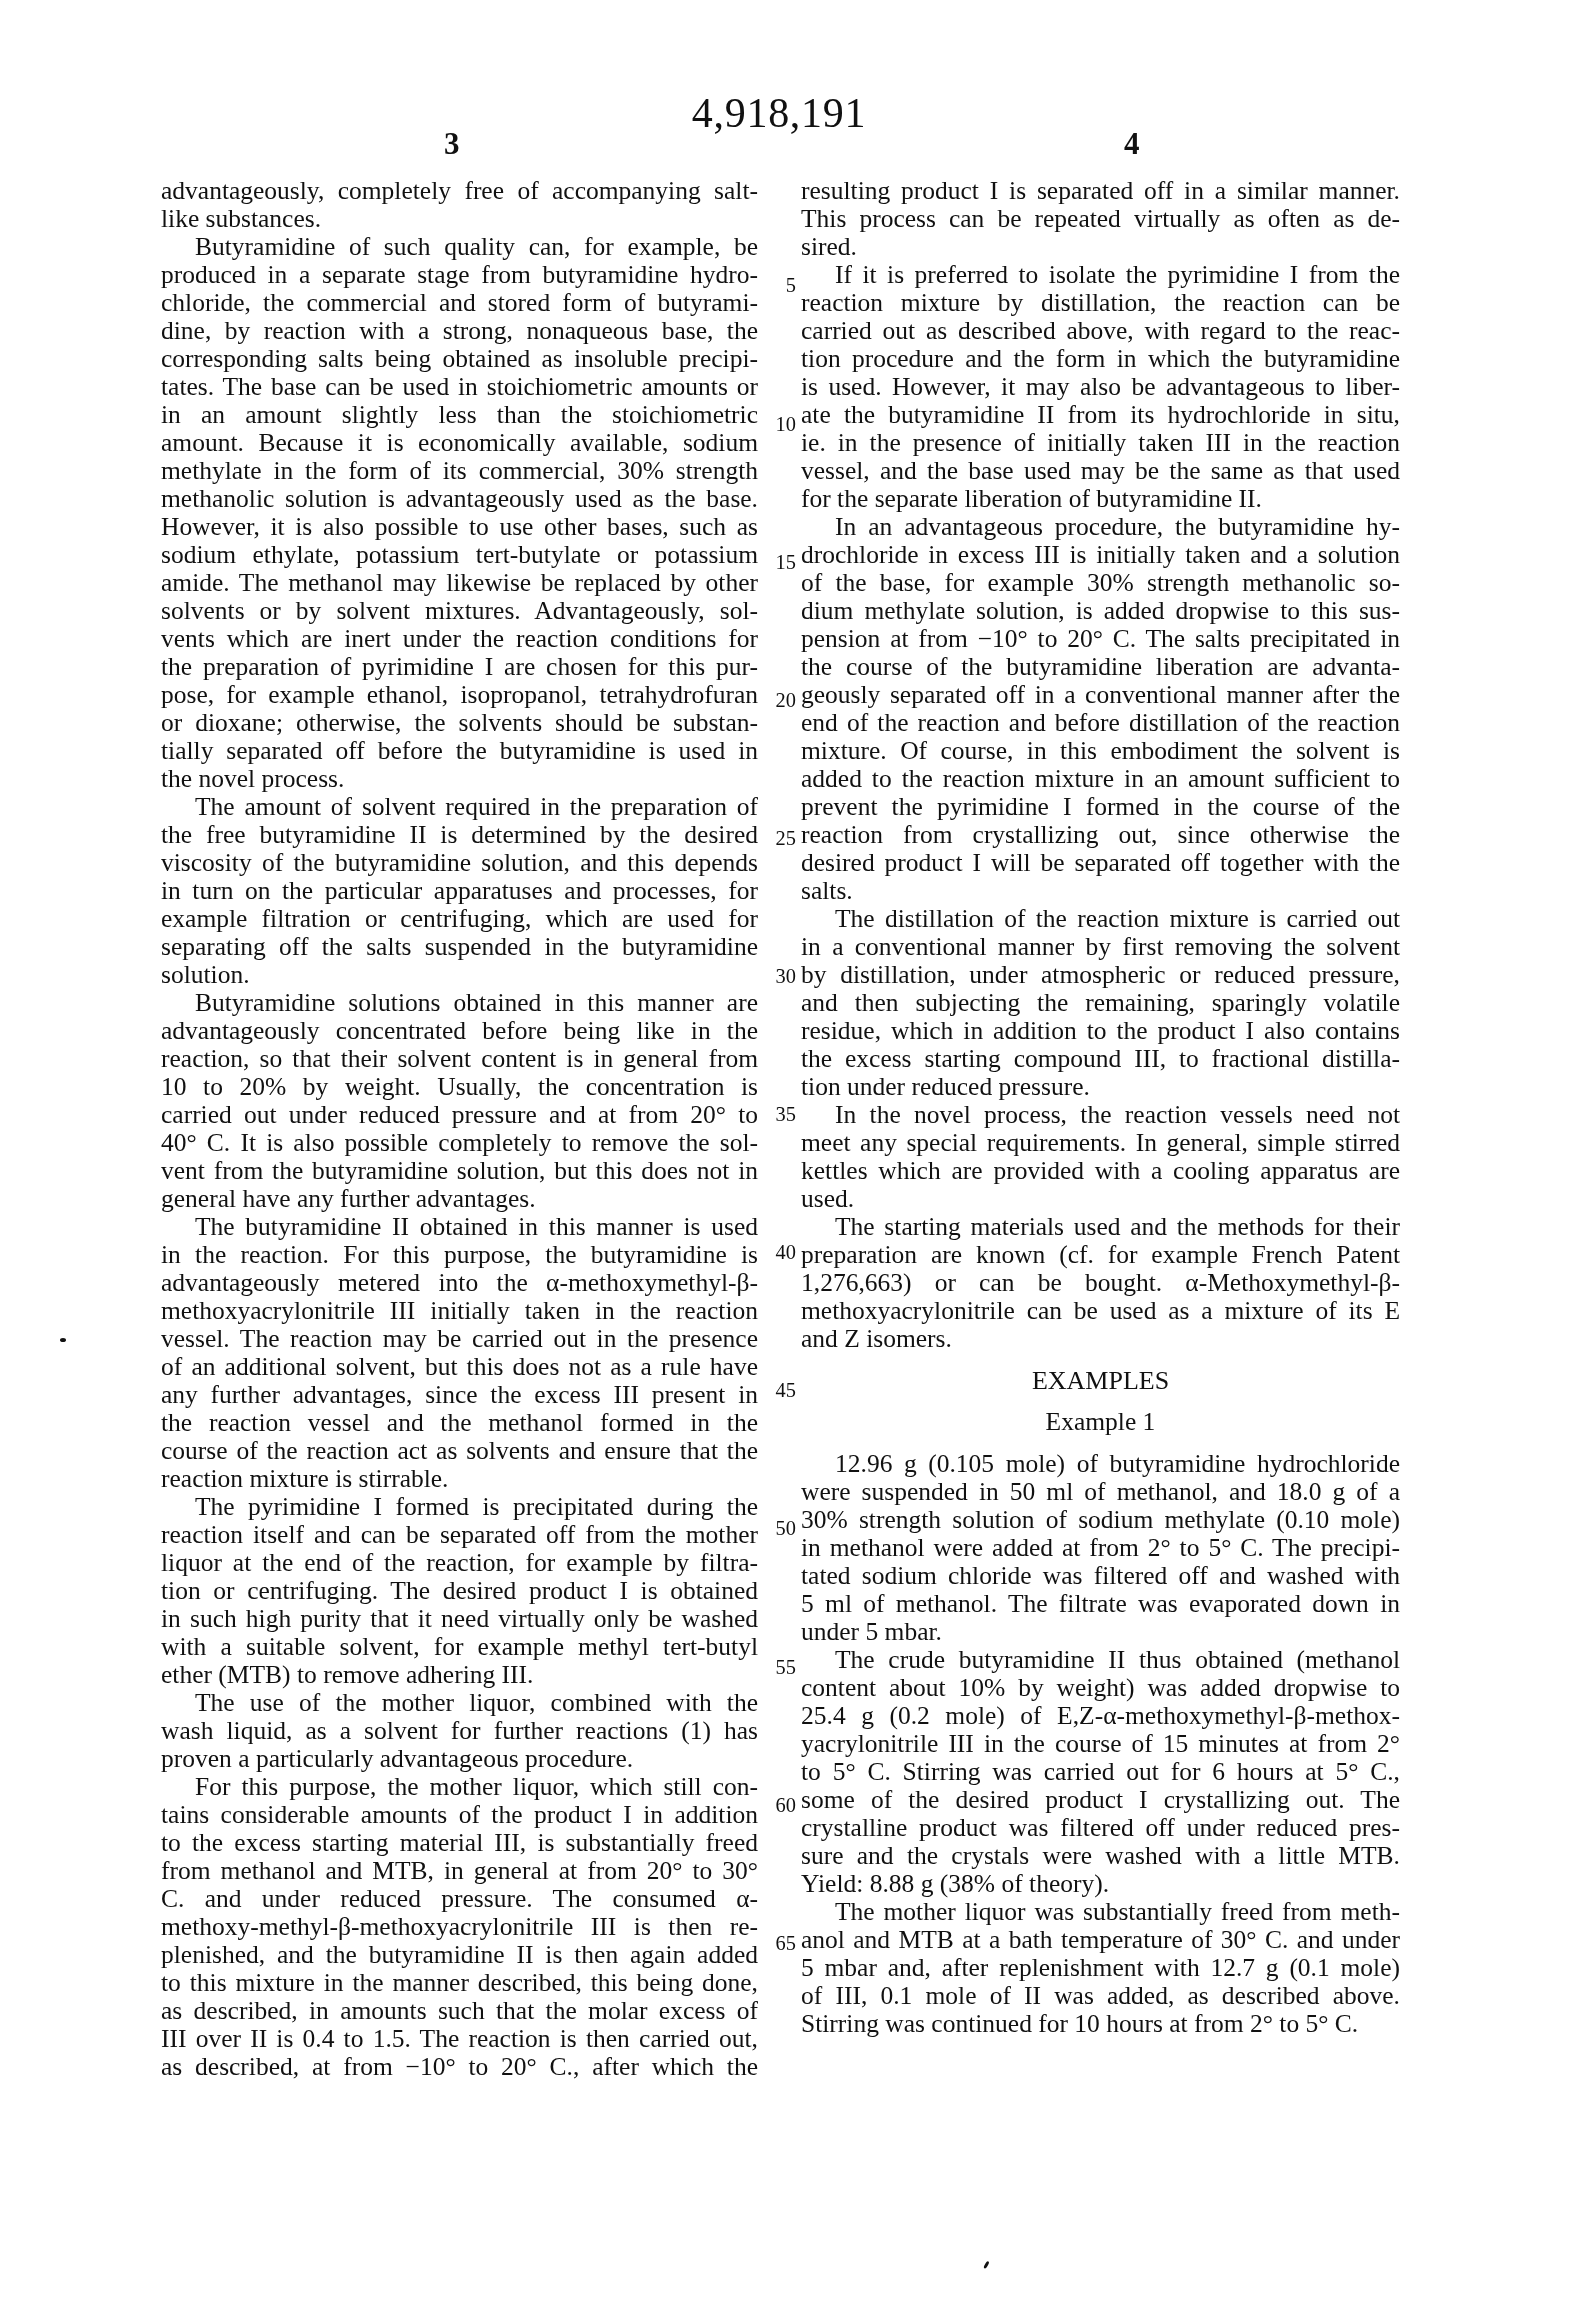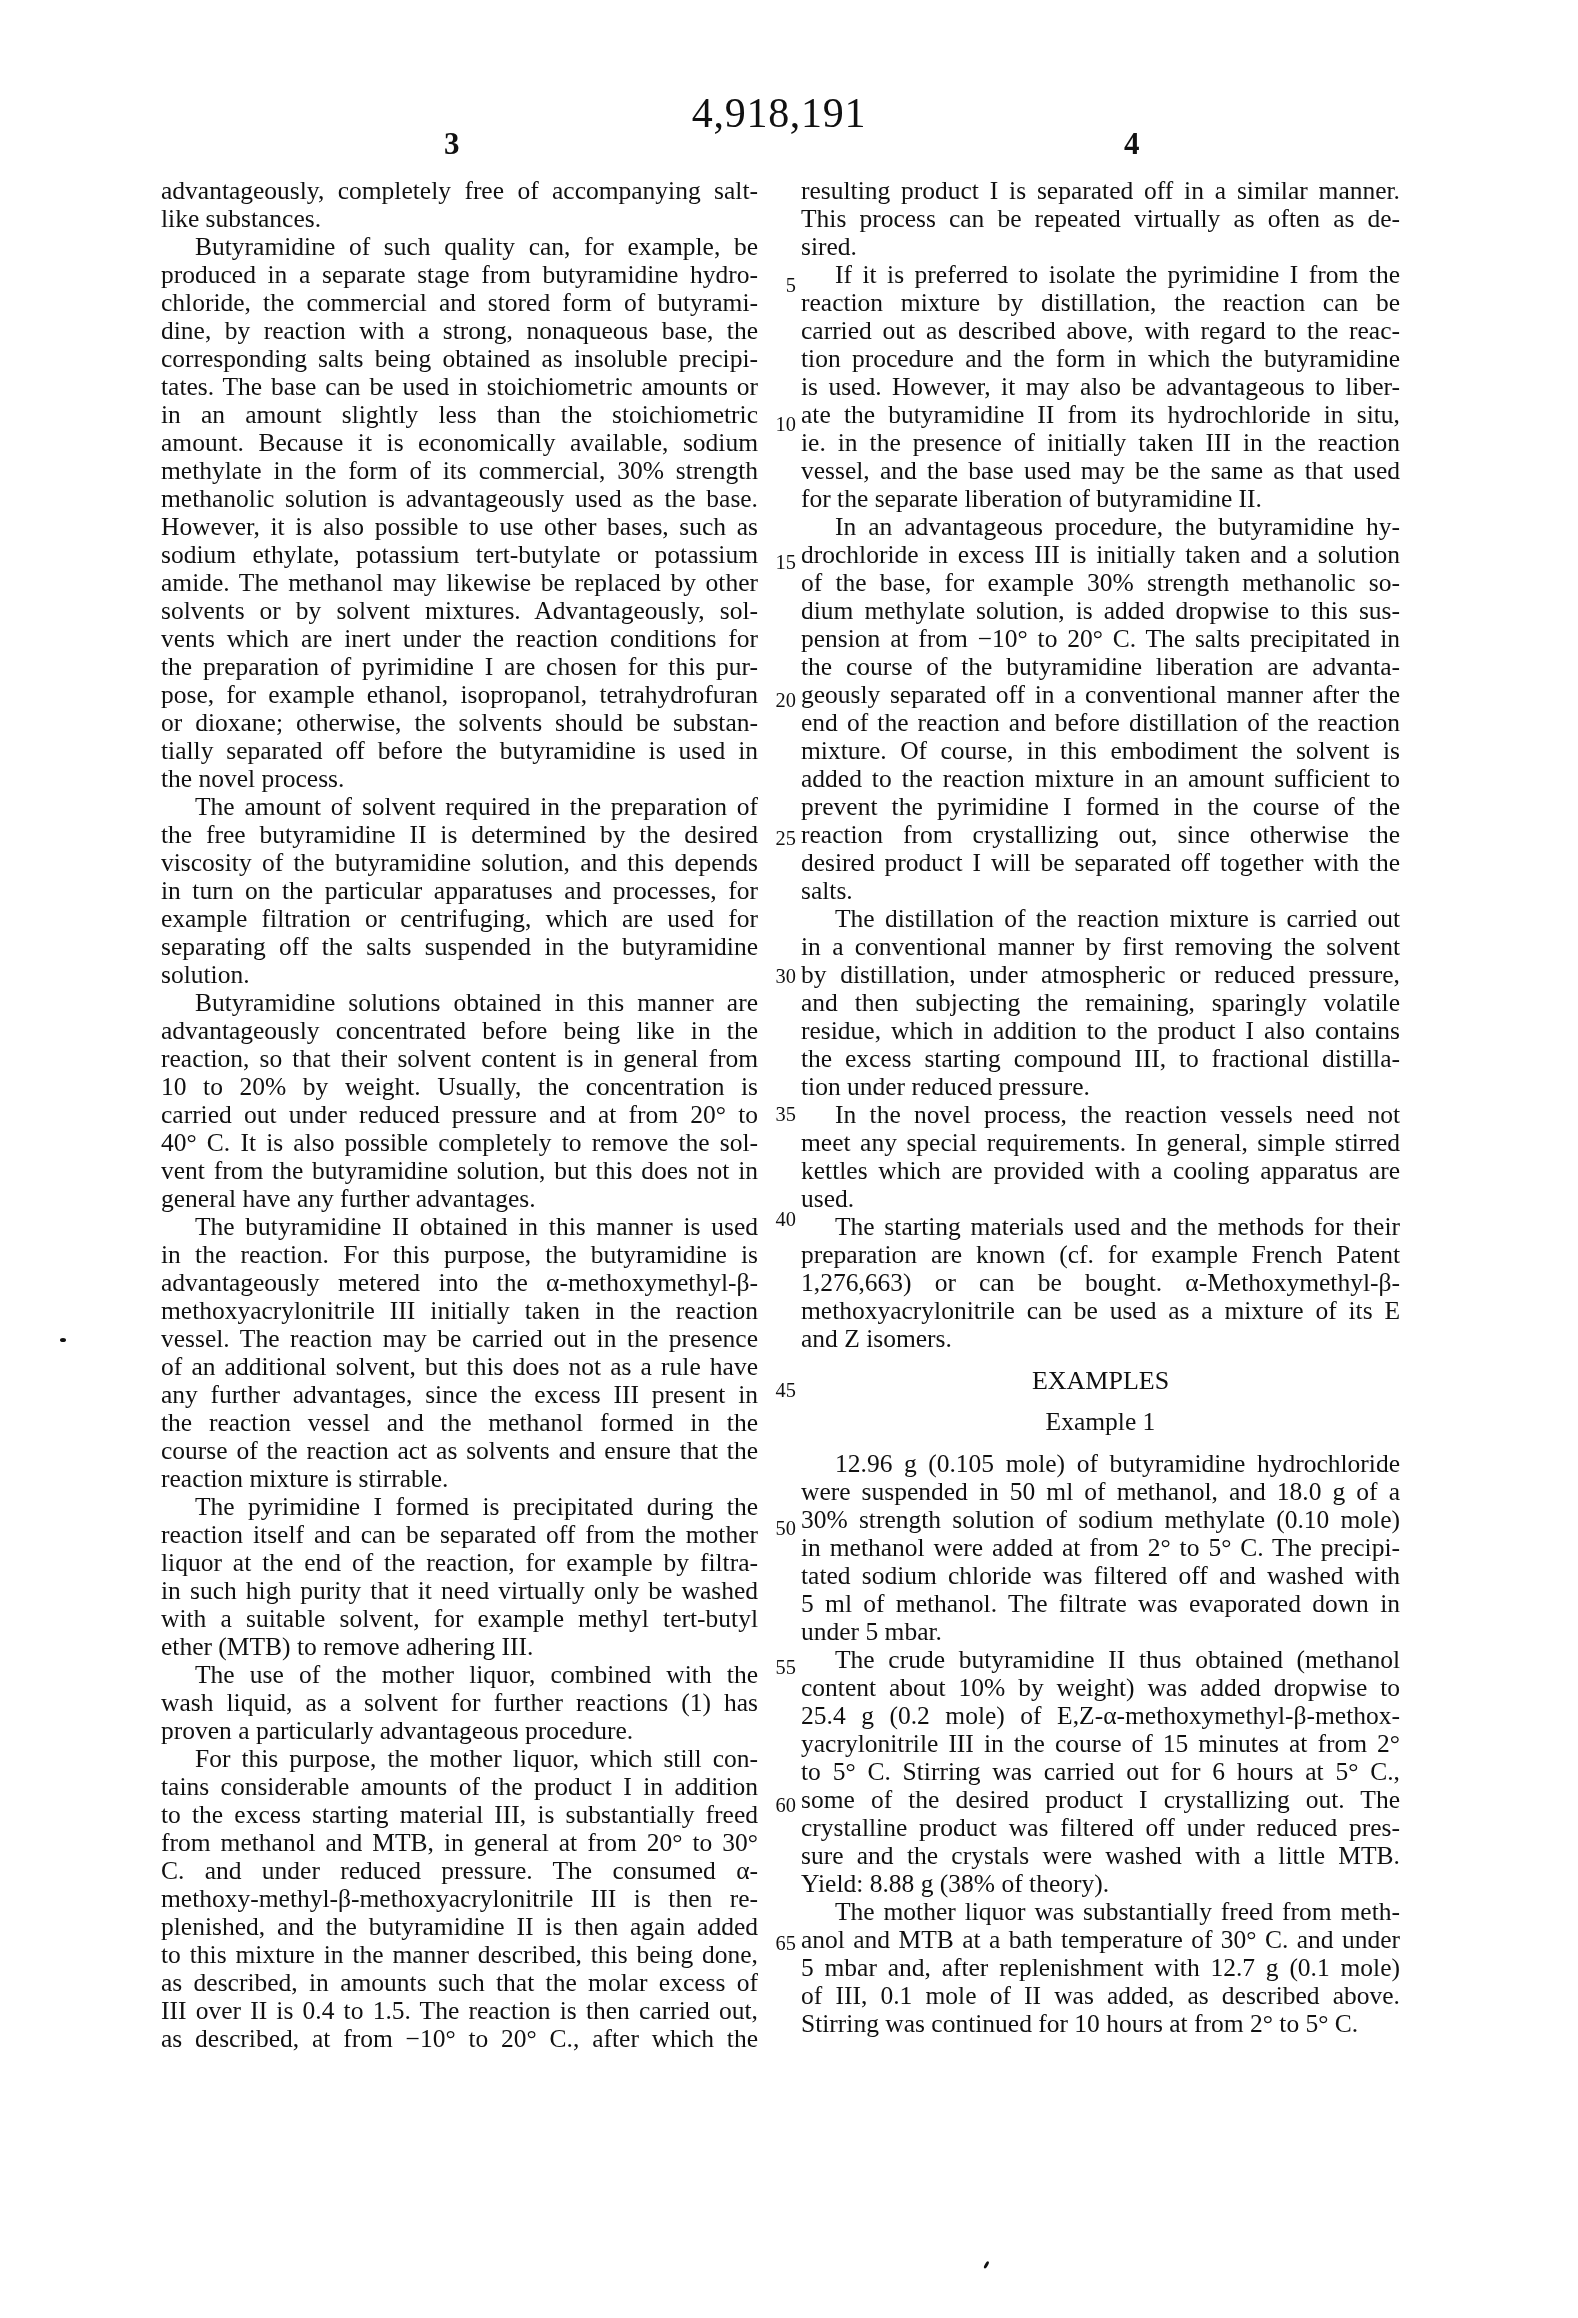--- a/index.html
+++ b/index.html
@@ -76,20 +76,21 @@
       <span class="ln">methoxyacrylonitrile III initially taken in the reaction</span>
       <span class="ln">vessel. The reaction may be carried out in the presence</span>
       <span class="ln">of an additional solvent, but this does not as a rule have</span>
       <span class="ln">any further advantages, since the excess III present in</span>
       <span class="ln">the reaction vessel and the methanol formed in the</span>
       <span class="ln">course of the reaction act as solvents and ensure that the</span>
       <span class="ln last">reaction mixture is stirrable.</span>
       <span class="ln indent">The pyrimidine I formed is precipitated during the</span>
       <span class="ln">reaction itself and can be separated off from the mother</span>
       <span class="ln">liquor at the end of the reaction, for example by filtra-</span>
+      <span class="ln">tion or centrifuging. The desired product I is obtained</span>
       <span class="ln">in such high purity that it need virtually only be washed</span>
       <span class="ln">with a suitable solvent, for example methyl tert-butyl</span>
       <span class="ln last">ether (MTB) to remove adhering III.</span>
       <span class="ln indent">The use of the mother liquor, combined with the</span>
       <span class="ln">wash liquid, as a solvent for further reactions (1) has</span>
       <span class="ln last">proven a particularly advantageous procedure.</span>
       <span class="ln indent">For this purpose, the mother liquor, which still con-</span>
       <span class="ln">tains considerable amounts of the product I in addition</span>
       <span class="ln">to the excess starting material III, is substantially freed</span>
       <span class="ln">from methanol and MTB, in general at from 20° to 30°</span>
@@ -102,21 +103,21 @@
       <span class="ln">as described, at from −10° to 20° C., after which the</span>
     </div>
   <div class="linenums" id="linenums">
       <span class="linenum" style="top: 110px;">5</span>
       <span class="linenum" style="top: 249px;">10</span>
       <span class="linenum" style="top: 387px;">15</span>
       <span class="linenum" style="top: 525px;">20</span>
       <span class="linenum" style="top: 663px;">25</span>
       <span class="linenum" style="top: 801px;">30</span>
       <span class="linenum" style="top: 939px;">35</span>
-      <span class="linenum" style="top: 1044px; margin-left: 23px;">40</span>
+      <span class="linenum" style="top: 1077px; margin-left: 23px;">40</span>
       <span class="linenum" style="top: 1215px;">45</span>
       <span class="linenum" style="top: 1353px;">50</span>
       <span class="linenum" style="top: 1492px;">55</span>
       <span class="linenum" style="top: 1630px;">60</span>
       <span class="linenum" style="top: 1768px;">65</span>
     </div>
   <div class="col right" id="right-col">
       <span class="ln">resulting product I is separated off in a similar manner.</span>
       <span class="ln">This process can be repeated virtually as often as de-</span>
       <span class="ln last">sired.</span>

